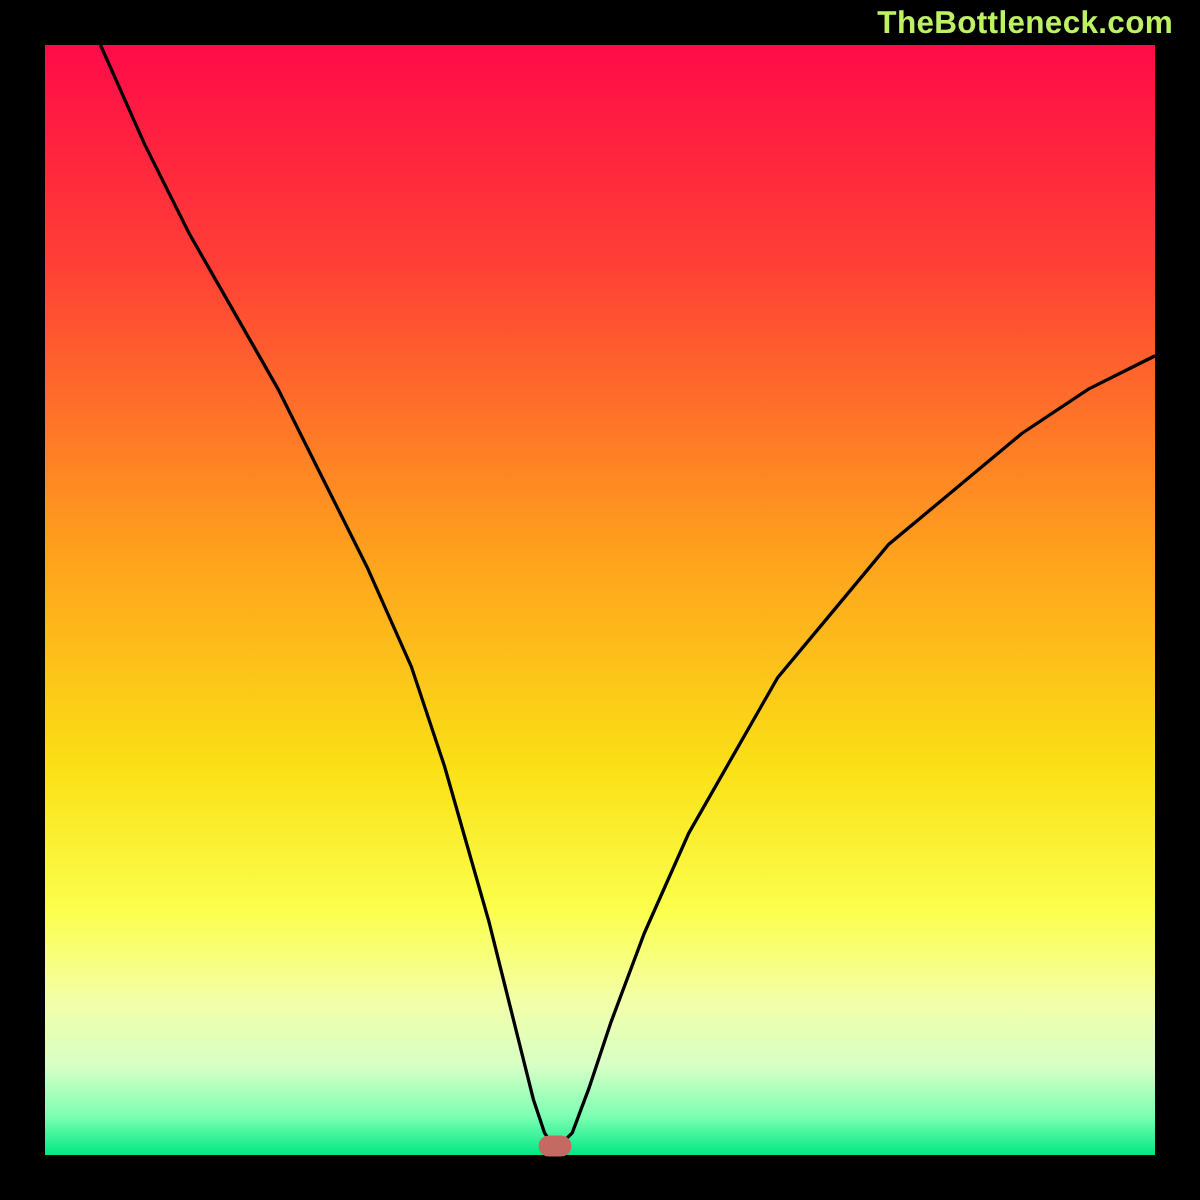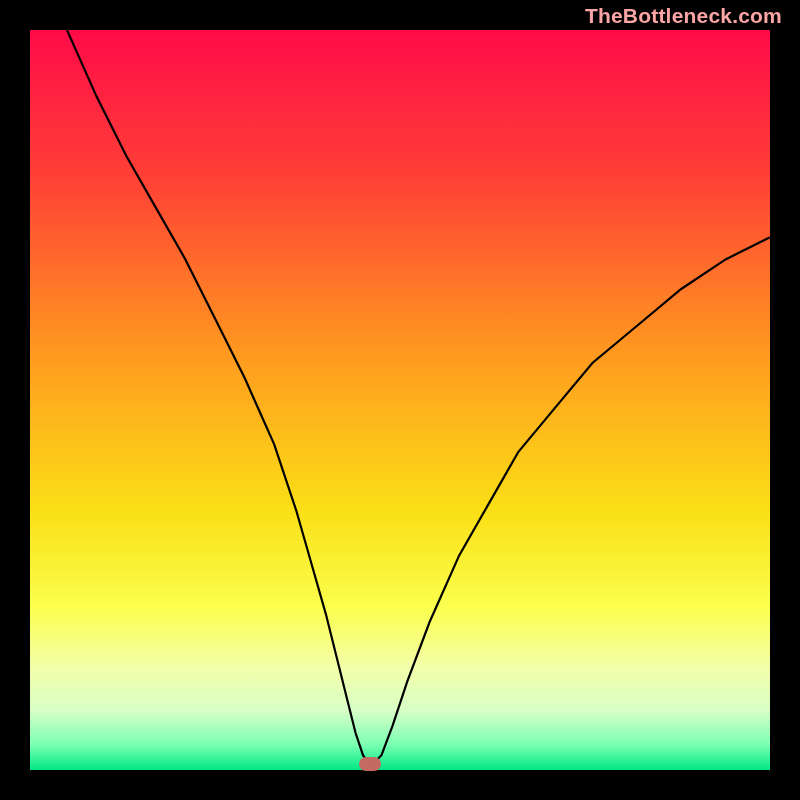--- a/index.html
+++ b/index.html
@@ -14,21 +14,21 @@
   .frame {
     position: relative;
     width: 800px;
     height: 800px;
     background: #000;
   }
   .watermark {
     position: absolute;
     top: 4px;
     right: 18px;
-    color: #fca5a5;
+    color: #bef264;
     font-size: 21px;
     font-weight: 600;
     letter-spacing: 0.2px;
     z-index: 10;
   }
   .plot {
     position: absolute;
     left: 30px;
     top: 30px;
     width: 740px;

